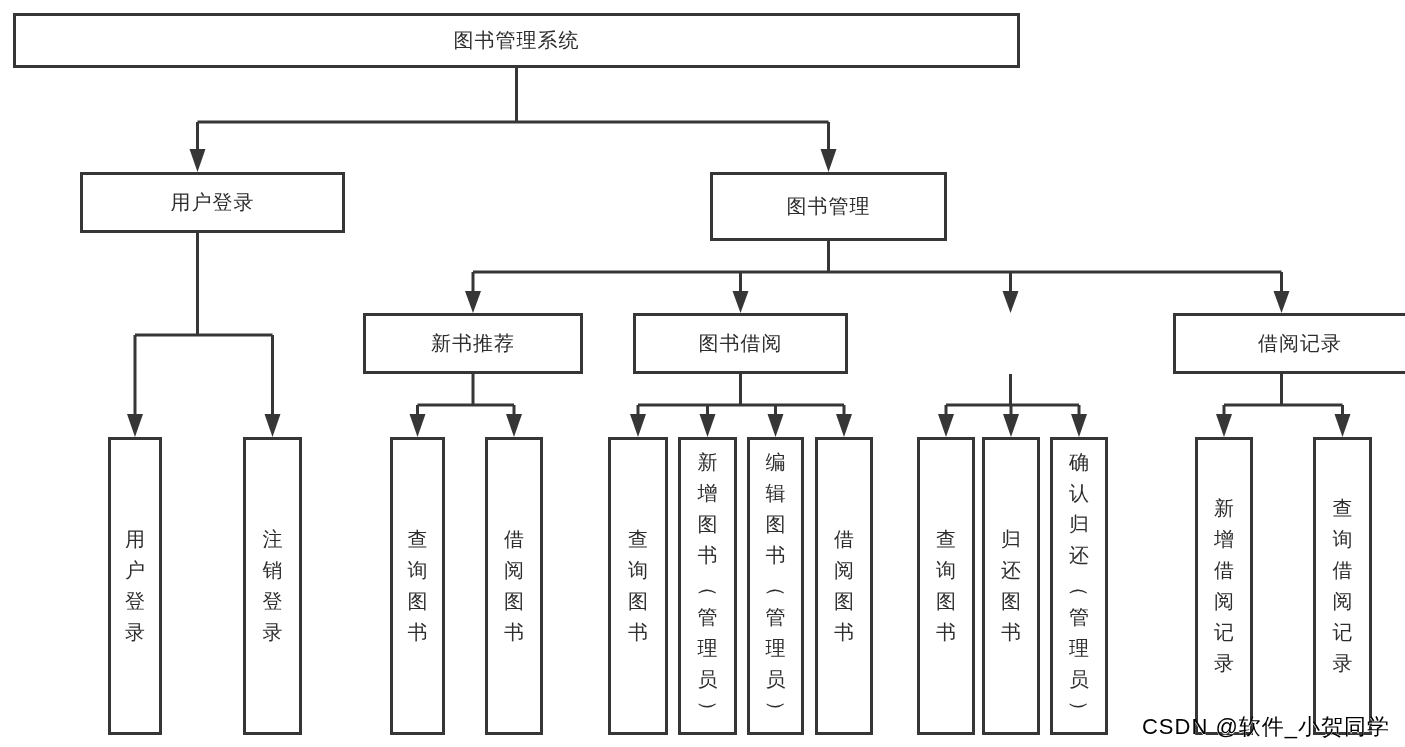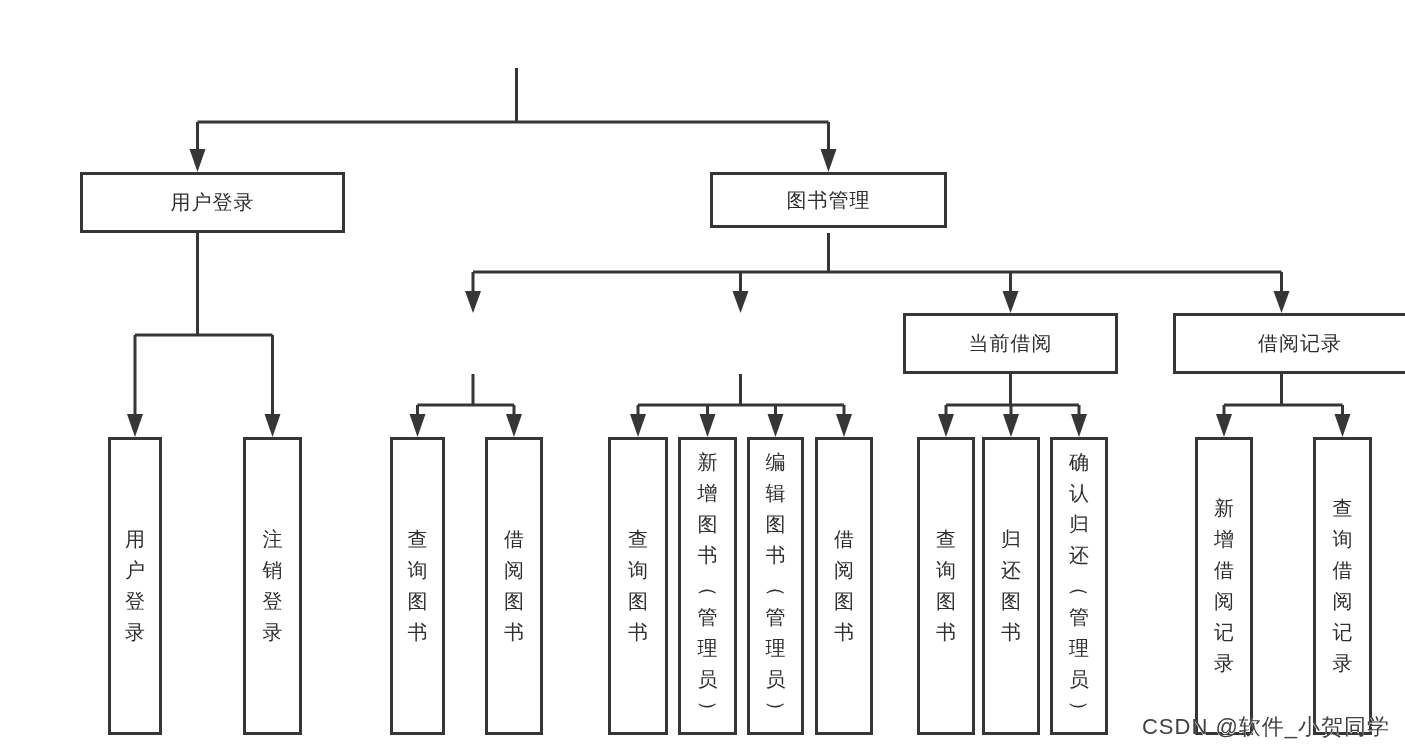--- a/index.html
+++ b/index.html
@@ -25,21 +25,21 @@
     display: flex;
     align-items: center;
     justify-content: center;
     color: #2d2d2d;
     font-size: 20px;
     letter-spacing: 1px;
     text-align: center;
   }
   .root-box   { left: 13px;  top: 13px;  width: 1007px; height: 55px; }
   .l2-user    { left: 80px;  top: 172px; width: 265px;  height: 61px; }
-  .l2-book    { left: 710px; top: 172px; width: 237px;  height: 56px; }
+  .l2-book    { left: 710px; top: 172px; width: 237px;  height: 69px; }
   .l3 { top: 313px; height: 61px; }
   .l3-recommend { left: 363px;  width: 220px; }
   .l3-borrow    { left: 633px;  width: 215px; }
   .l3-current   { left: 903px;  width: 215px; }
   .l3-records   { left: 1173px; width: 254px; }
   .leaf { top: 437px; height: 298px; border-width: 3px; }
   .g1-a { left: 108px;  width: 54px; }
   .g1-b { left: 243px;  width: 59px; }
   .g2-a { left: 390px;  width: 55px; }
   .g2-b { left: 485px;  width: 58px; }
@@ -63,21 +63,21 @@
     font-size: 20px;
     line-height: 31px;
     letter-spacing: 0;
   }
   .vtext span.rot { transform: rotate(90deg); }
   .watermark {
     position: absolute;
     right: 15px;
     bottom: 5px;
     font-size: 22px;
-    color: #404040;
+    color: #000000;
     letter-spacing: 1px;
     z-index: 5;
     text-shadow: 0 1px 0 #ffffff;
     white-space: nowrap;
   }
 </style>
 </head>
 <body>
 
 <div class="canvas">
@@ -112,30 +112,36 @@
       <polygon points="775.5,437 767.5,414 783.5,414"></polygon>
       <polygon points="844,437 836,414 852,414"></polygon>
       <polygon points="946,437 938,414 954,414"></polygon>
       <polygon points="1011,437 1003,414 1019,414"></polygon>
       <polygon points="1079,437 1071,414 1087,414"></polygon>
       <polygon points="1224,437 1216,414 1232,414"></polygon>
       <polygon points="1342.5,437 1334.5,414 1350.5,414"></polygon>
     </g>
   </svg>
 
+  <div class="box root-box">
+    <span>图书管理系统</span>
+  </div>
 
   <div class="box l2-user">
     <span>用户登录</span>
   </div>
   <div class="box l2-book">
     <span>图书管理</span>
   </div>
 
-  <div class="box l3 l3-current">
-    <span>当前借阅</span>
+  <div class="box l3 l3-recommend">
+    <span>新书推荐</span>
+  </div>
+  <div class="box l3 l3-borrow">
+    <span>图书借阅</span>
   </div>
   <div class="box l3 l3-records">
     <span>借阅记录</span>
   </div>
 
   <div class="box leaf g1-a">
     <span class="vtext">
         <span>用</span>
         <span>户</span>
         <span>登</span>

